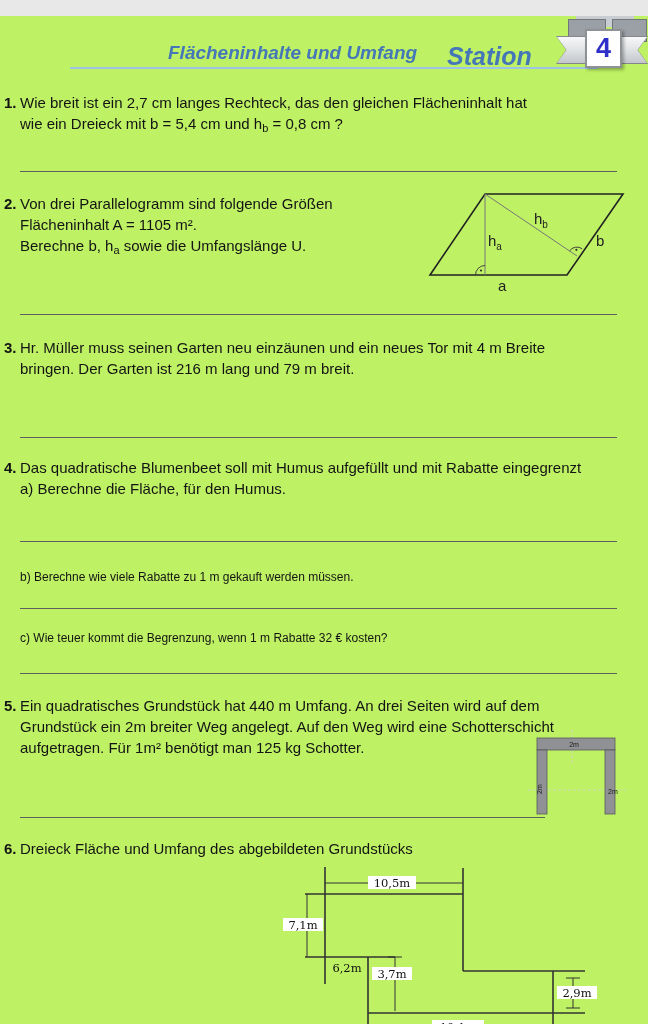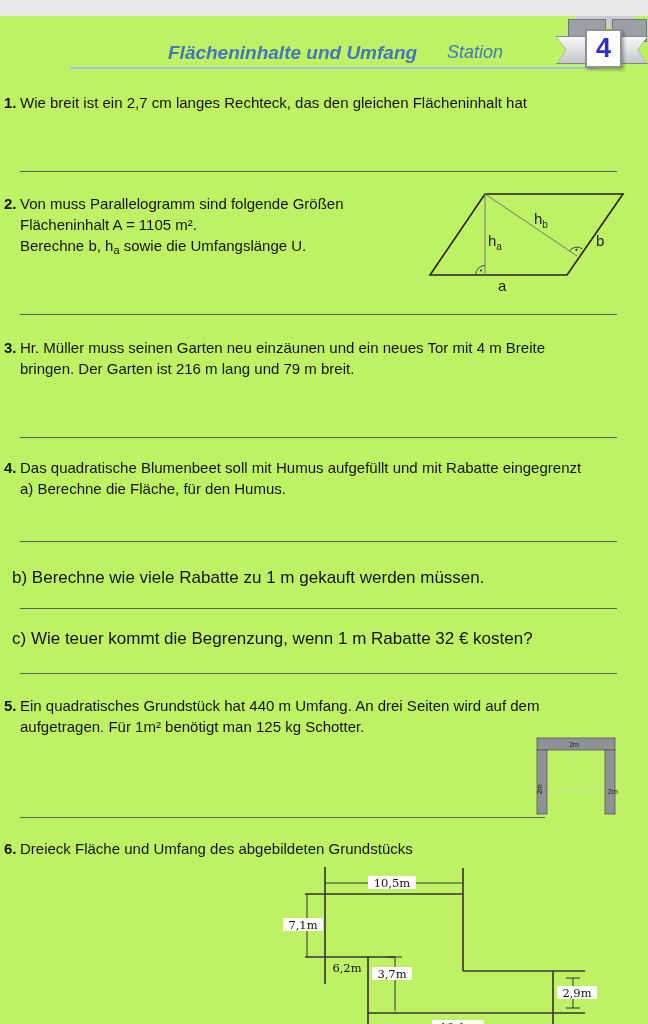--- a/index.html
+++ b/index.html
@@ -3,42 +3,42 @@
 <meta charset="utf-8">
 <style>
   html,body{margin:0;padding:0;background:#e8e8e8;}
   .page{
     position:relative;width:648px;height:1024px;background:#bef264;
     margin:16px auto;overflow:hidden;
     font-family:"Liberation Sans",sans-serif;color:#141414;
   }
   
   .hdr-title{position:absolute;top:26px;left:168px;font-size:19px;font-weight:bold;font-style:italic;color:#4577b8;white-space:nowrap;}
-  .hdr-station{position:absolute;top:26px;left:447px;font-size:18px;font-weight:normal;font-style:italic;color:#4577b8;white-space:nowrap;}
+  .hdr-station{position:absolute;top:26px;left:447px;font-size:25px;font-weight:bold;font-style:italic;color:#4577b8;white-space:nowrap;}
   .hdr-underline{position:absolute;top:51px;left:70px;width:528px;height:2px;background:#9dc3e6;}
   .ribbon{position:absolute;left:556px;top:0;width:92px;height:62px;}
   .ribbon-fold-top{position:absolute;left:20px;top:0;width:58px;height:11px;background:#c9ccd0;}
   .ribbon-fold-l{position:absolute;left:12px;top:3px;width:36px;height:21px;background:#9aa0a6;border:1px solid #72767b;}
   .ribbon-fold-r{position:absolute;left:56px;top:3px;width:33px;height:21px;background:#9aa0a6;border:1px solid #72767b;}
   .ribbon-band-outer{position:absolute;left:0;top:20px;width:92px;height:28px;background:#84888c;
     clip-path:polygon(0 0,100% 0,calc(100% - 10px) 50%,100% 100%,0 100%,10px 50%);}
   .ribbon-band-inner{position:absolute;left:1px;top:21px;width:90px;height:26px;
     background:linear-gradient(180deg,#f7f8f9 0%,#e2e4e6 45%,#c3c7cb 100%);
     clip-path:polygon(0 0,100% 0,calc(100% - 9.5px) 50%,100% 100%,0 100%,9.5px 50%);}
   .ribbon-square{position:absolute;left:29px;top:13px;width:33px;height:35px;background:#fff;
     border:2px solid #8e9296;box-shadow:2px 2px 3px rgba(0,0,0,.30);
     display:flex;align-items:center;justify-content:center;
     font-size:27px;font-weight:bold;color:#2e2ec8;}
   
   .q{position:absolute;left:4px;font-size:15px;line-height:21px;}
   .qnum{position:absolute;left:0;top:0;font-weight:bold;}
   .qtext{margin-left:16px;}
   .qline{height:21px;white-space:nowrap;}
   sub{font-size:11px;vertical-align:-3px;line-height:0;}
-  .sub-item{position:absolute;left:12px;font-size:17px;line-height:21px;white-space:nowrap;}
+  .sub-item{position:absolute;left:20px;font-size:12px;line-height:21px;white-space:nowrap;}
   .answer-line{position:absolute;height:0;border-top:1.7px solid #5f5f5f;}
   .diagram{position:absolute;}
   svg text{font-family:"Liberation Sans",sans-serif;}
   .serif-label{font-family:"DejaVu Serif",serif;}
 </style>
 </head>
 <body>
 
 <div class="page">
 
@@ -53,28 +53,29 @@
     <div class="ribbon-band-inner"></div>
     <div class="ribbon-square">
       <span>4</span>
     </div>
   </div>
 
   <div class="q" style="top:76px;">
     <span class="qnum">1.</span>
     <div class="qtext">
       <div class="qline">Wie breit ist ein 2,7 cm langes Rechteck, das den gleichen Flächeninhalt hat</div>
+      <div class="qline"><span>wie ein Dreieck mit b = 5,4 cm und h</span><sub>b</sub><span> = 0,8 cm ?</span></div>
     </div>
   </div>
   <div class="answer-line" style="top:155px;left:20px;width:597px;"></div>
 
   <div class="q" style="top:177px;">
     <span class="qnum">2.</span>
     <div class="qtext">
-      <div class="qline">Von muss Parallelogramm sind folgende Größen</div>
+      <div class="qline">Von drei Parallelogramm sind folgende Größen</div>
       <div class="qline">Flächeninhalt A = 1105 m².</div>
       <div class="qline"><span>Berechne b, h</span><sub>a</sub><span> sowie die Umfangslänge U.</span></div>
     </div>
   </div>
 
   <svg class="diagram" style="left:420px;top:168px;" width="228" height="112" viewBox="0 0 228 112">
     <polygon points="10,91 147,91 203,10 65,10" fill="none" stroke="#222" stroke-width="1.6"></polygon>
     <line x1="65" y1="10" x2="65" y2="91" stroke="#777" stroke-width="1"></line>
     <line x1="65" y1="10" x2="157" y2="72" stroke="#777" stroke-width="1"></line>
     <path d="M 55.5 91 A 9.5 9.5 0 0 1 65 81.5" fill="none" stroke="#333" stroke-width="0.9"></path>
@@ -107,20 +108,21 @@
   <div class="answer-line" style="top:525px;left:20px;width:597px;"></div>
   <div class="sub-item" style="top:551px;">b) Berechne wie viele Rabatte zu 1 m gekauft werden müssen.</div>
   <div class="answer-line" style="top:592px;left:20px;width:597px;"></div>
   <div class="sub-item" style="top:612px;">c) Wie teuer kommt die Begrenzung, wenn 1 m Rabatte 32 € kosten?</div>
   <div class="answer-line" style="top:657px;left:20px;width:597px;"></div>
 
   <div class="q" style="top:679px;">
     <span class="qnum">5.</span>
     <div class="qtext">
       <div class="qline">Ein quadratisches Grundstück hat 440 m Umfang. An drei Seiten wird auf dem</div>
+      <div class="qline">Grundstück ein 2m breiter Weg angelegt. Auf den Weg wird eine Schotterschicht</div>
       <div class="qline">aufgetragen. Für 1m² benötigt man 125 kg Schotter.</div>
     </div>
   </div>
 
   <svg class="diagram" style="left:528px;top:712px;" width="100" height="92" viewBox="0 0 100 92">
     <line x1="0" y1="62" x2="100" y2="62" stroke="#cfcfcf" stroke-width="0.8" stroke-dasharray="3,2"></line>
     <line x1="44" y1="2" x2="44" y2="36" stroke="#cfcfcf" stroke-width="0.8" stroke-dasharray="3,2"></line>
     <rect x="9" y="10" width="78" height="12" fill="#8f9194" stroke="#55575a" stroke-width="0.8"></rect>
     <rect x="9" y="22" width="10" height="64" fill="#8f9194" stroke="#55575a" stroke-width="0.8"></rect>
     <rect x="77" y="22" width="10" height="64" fill="#8f9194" stroke="#55575a" stroke-width="0.8"></rect>

